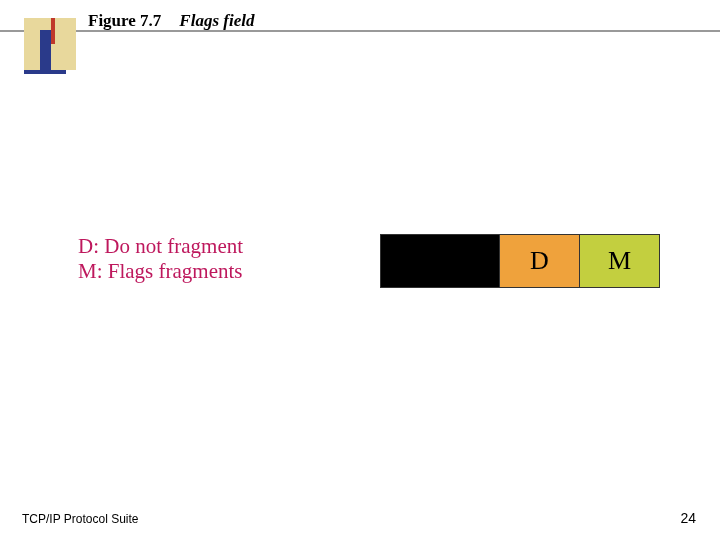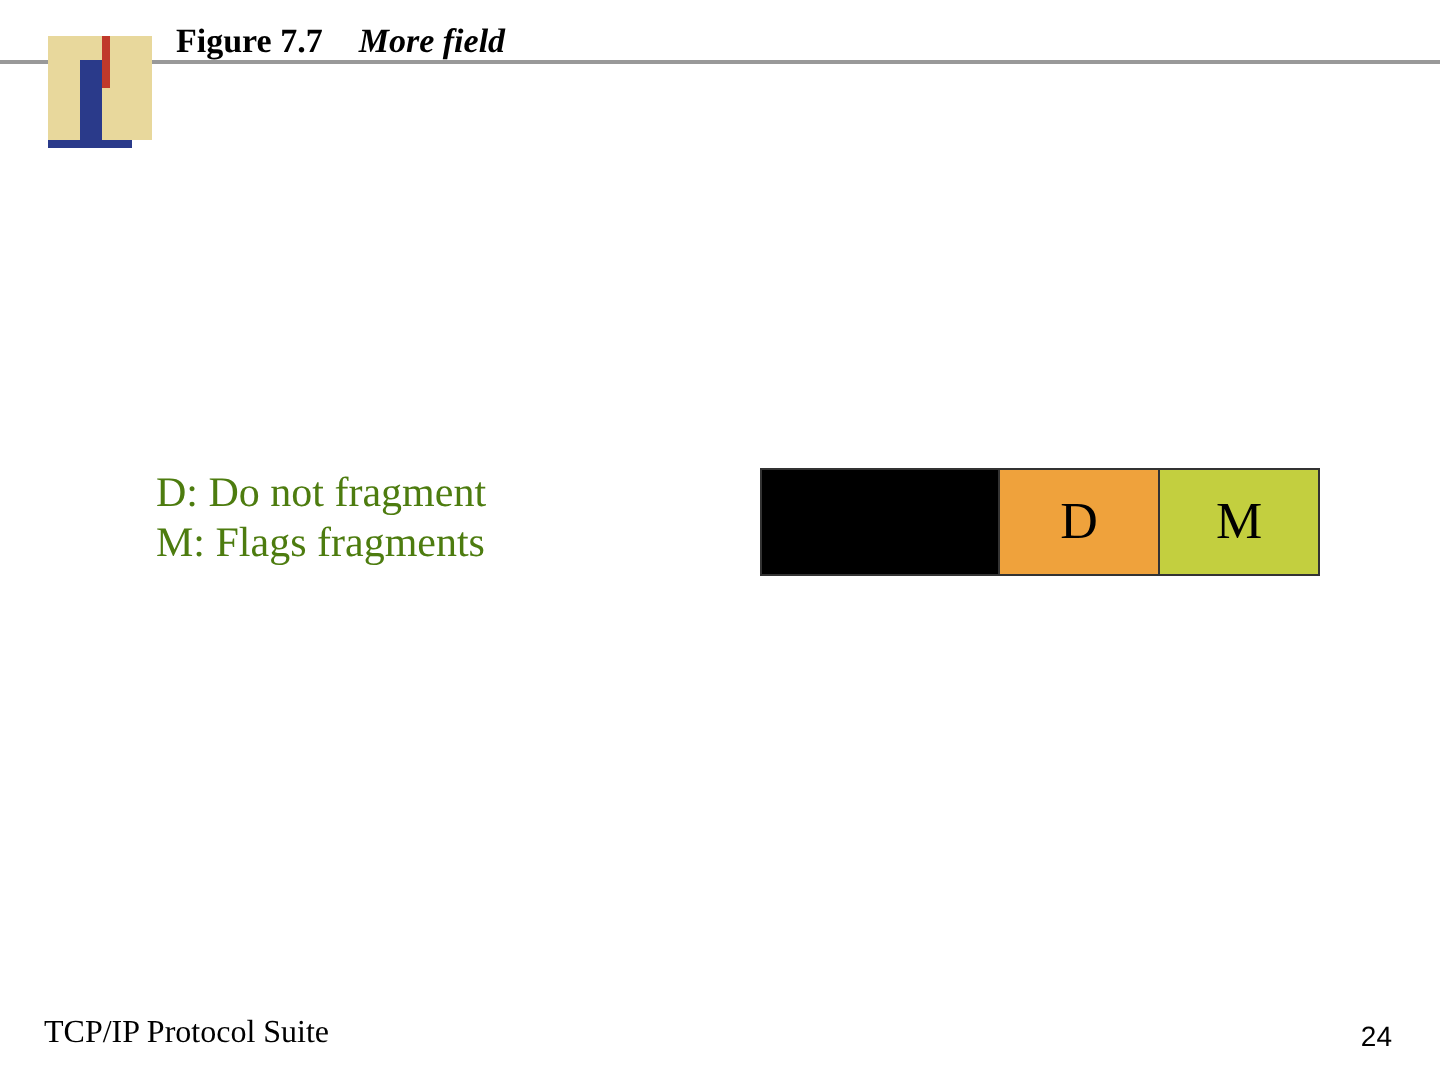--- a/index.html
+++ b/index.html
@@ -12,46 +12,46 @@
   .deco-vert-long { position: absolute; top: 30px; left: 40px; width: 11px; height: 40px; background: #2a3a8a; }
   .deco-vert-short { position: absolute; top: 18px; left: 51px; width: 4px; height: 26px; background: #c0392b; }
   .deco-horiz-under { position: absolute; top: 70px; left: 24px; width: 42px; height: 4px; background: #2a3a8a; }
 
   .title-row { position: absolute; top: 11px; left: 88px; display: flex; align-items: baseline; gap: 18px; }
   .fig-label { font-family: 'Times New Roman', serif; font-weight: bold; font-size: 17px; color: #000; }
   .fig-title { font-family: 'Times New Roman', serif; font-weight: bold; font-style: italic; font-size: 17px; color: #000; }
 
   
   .middle { position: absolute; top: 234px; left: 0; width: 720px; display: flex; align-items: center; }
-  .legend { margin-left: 78px; font-family: Georgia, 'Times New Roman', serif; font-size: 21px; color: #4d7c0f; line-height: 1.18; }
+  .legend { margin-left: 78px; font-family: Georgia, 'Times New Roman', serif; font-size: 21px; color: #be185d; line-height: 1.18; }
 
   .flagbox { position: absolute; top: 234px; left: 380px; width: 280px; height: 54px; display: flex; }
   .seg { display: flex; align-items: center; justify-content: center; font-family: Georgia, 'Times New Roman', serif; font-size: 26px; color: #000; border: 1px solid #333; }
   .seg-a { width: 120px; background: #000; }
   .seg-b { width: 80px; background: #efa23c; border-left: none; }
   .seg-c { width: 80px; background: #c3cf3f; border-left: none; }
 
   
-  .footer-left { position: absolute; bottom: 14px; left: 22px; font-family: Liberation Serif, serif; font-size: 16px; color: #000; }
+  .footer-left { position: absolute; bottom: 14px; left: 22px; font-family: Liberation Sans, sans-serif; font-size: 12px; color: #000; }
   .footer-right { position: absolute; bottom: 14px; right: 24px; font-family: Arial, Helvetica, sans-serif; font-size: 14px; color: #000000; }
 </style>
 </head>
 <body>
 
 <div class="slide">
 
   <div class="deco-line-top"></div>
   <div class="deco-box"></div>
   <div class="deco-vert-long"></div>
   <div class="deco-vert-short"></div>
   <div class="deco-horiz-under"></div>
 
   <div class="title-row">
     <span class="fig-label">Figure 7.7</span>
-    <span class="fig-title">More field</span>
+    <span class="fig-title">Flags field</span>
   </div>
 
   <div class="middle">
     <div class="legend">
       <div>D: Do not fragment</div>
       <div>M: Flags fragments</div>
     </div>
   </div>
 
   <div class="flagbox">

